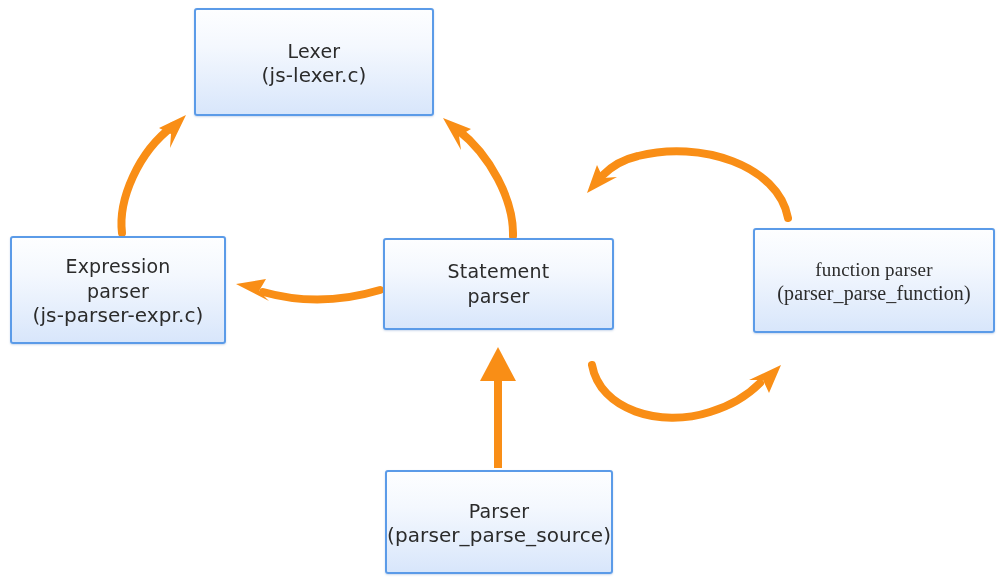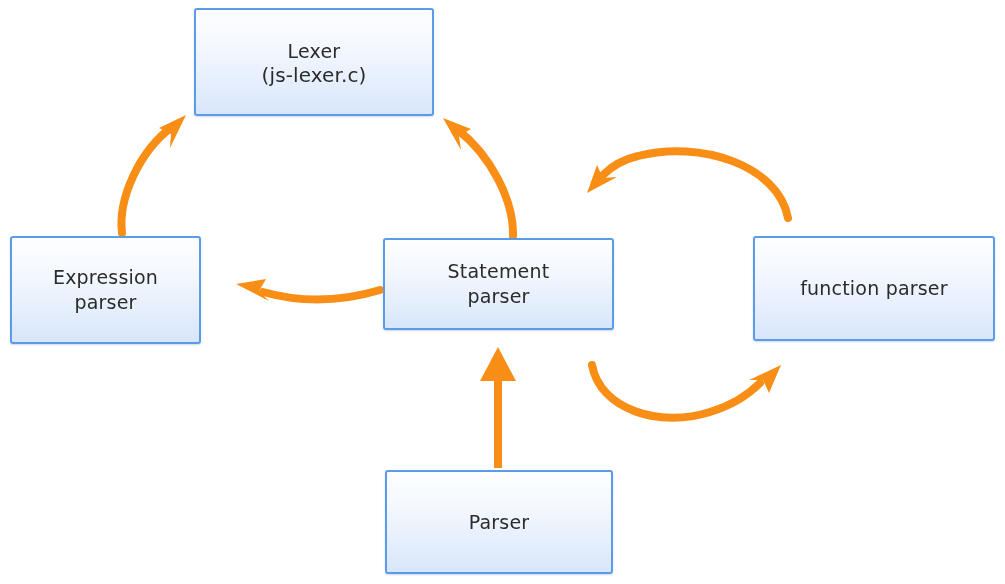--- a/index.html
+++ b/index.html
@@ -49,23 +49,23 @@
   }
   .node-sub {
     font-size: 20px;
     line-height: 22px;
     letter-spacing: 0.1px;
     color: #2b2b2b;
     white-space: nowrap;
   }
   
   #node-lexer       { left: 194px; top: 8px;   width: 240px; height: 108px; }
-  #node-expression  { left: 10px;  top: 236px; width: 191px; height: 108px; }
+  #node-expression  { left: 10px;  top: 236px; width: 216px; height: 108px; }
   #node-statement   { left: 383px; top: 238px; width: 231px; height: 92px; }
-  #node-function    { left: 753px; top: 236px; width: 242px; height: 105px; }
+  #node-function    { left: 753px; top: 228px; width: 242px; height: 105px; font-family: Liberation Serif, serif; }
   #node-parser      { left: 385px; top: 470px; width: 228px; height: 104px; }
 </style>
 </head>
 <body>
 
 <div id="diagram-root">
 
   <svg class="arrow-layer" viewBox="0 0 1005 584" width="1005" height="584">
 
     <g>
@@ -100,28 +100,31 @@
   </svg>
 
   <div class="node-box" id="node-lexer">
     <div class="node-title">Lexer</div>
     <div class="node-sub">(js-lexer.c)</div>
   </div>
 
   <div class="node-box" id="node-expression">
     <div class="node-title">Expression
 parser</div>
+    <div class="node-sub">(js-parser-expr.c)</div>
   </div>
 
   <div class="node-box" id="node-statement">
     <div class="node-title">Statement
 parser</div>
   </div>
 
   <div class="node-box" id="node-function">
     <div class="node-title">function parser</div>
+    <div class="node-sub">(parser_parse_function)</div>
   </div>
 
   <div class="node-box" id="node-parser">
     <div class="node-title">Parser</div>
+    <div class="node-sub">(parser_parse_source)</div>
   </div>
 
 </div>
 
 </body></html>

